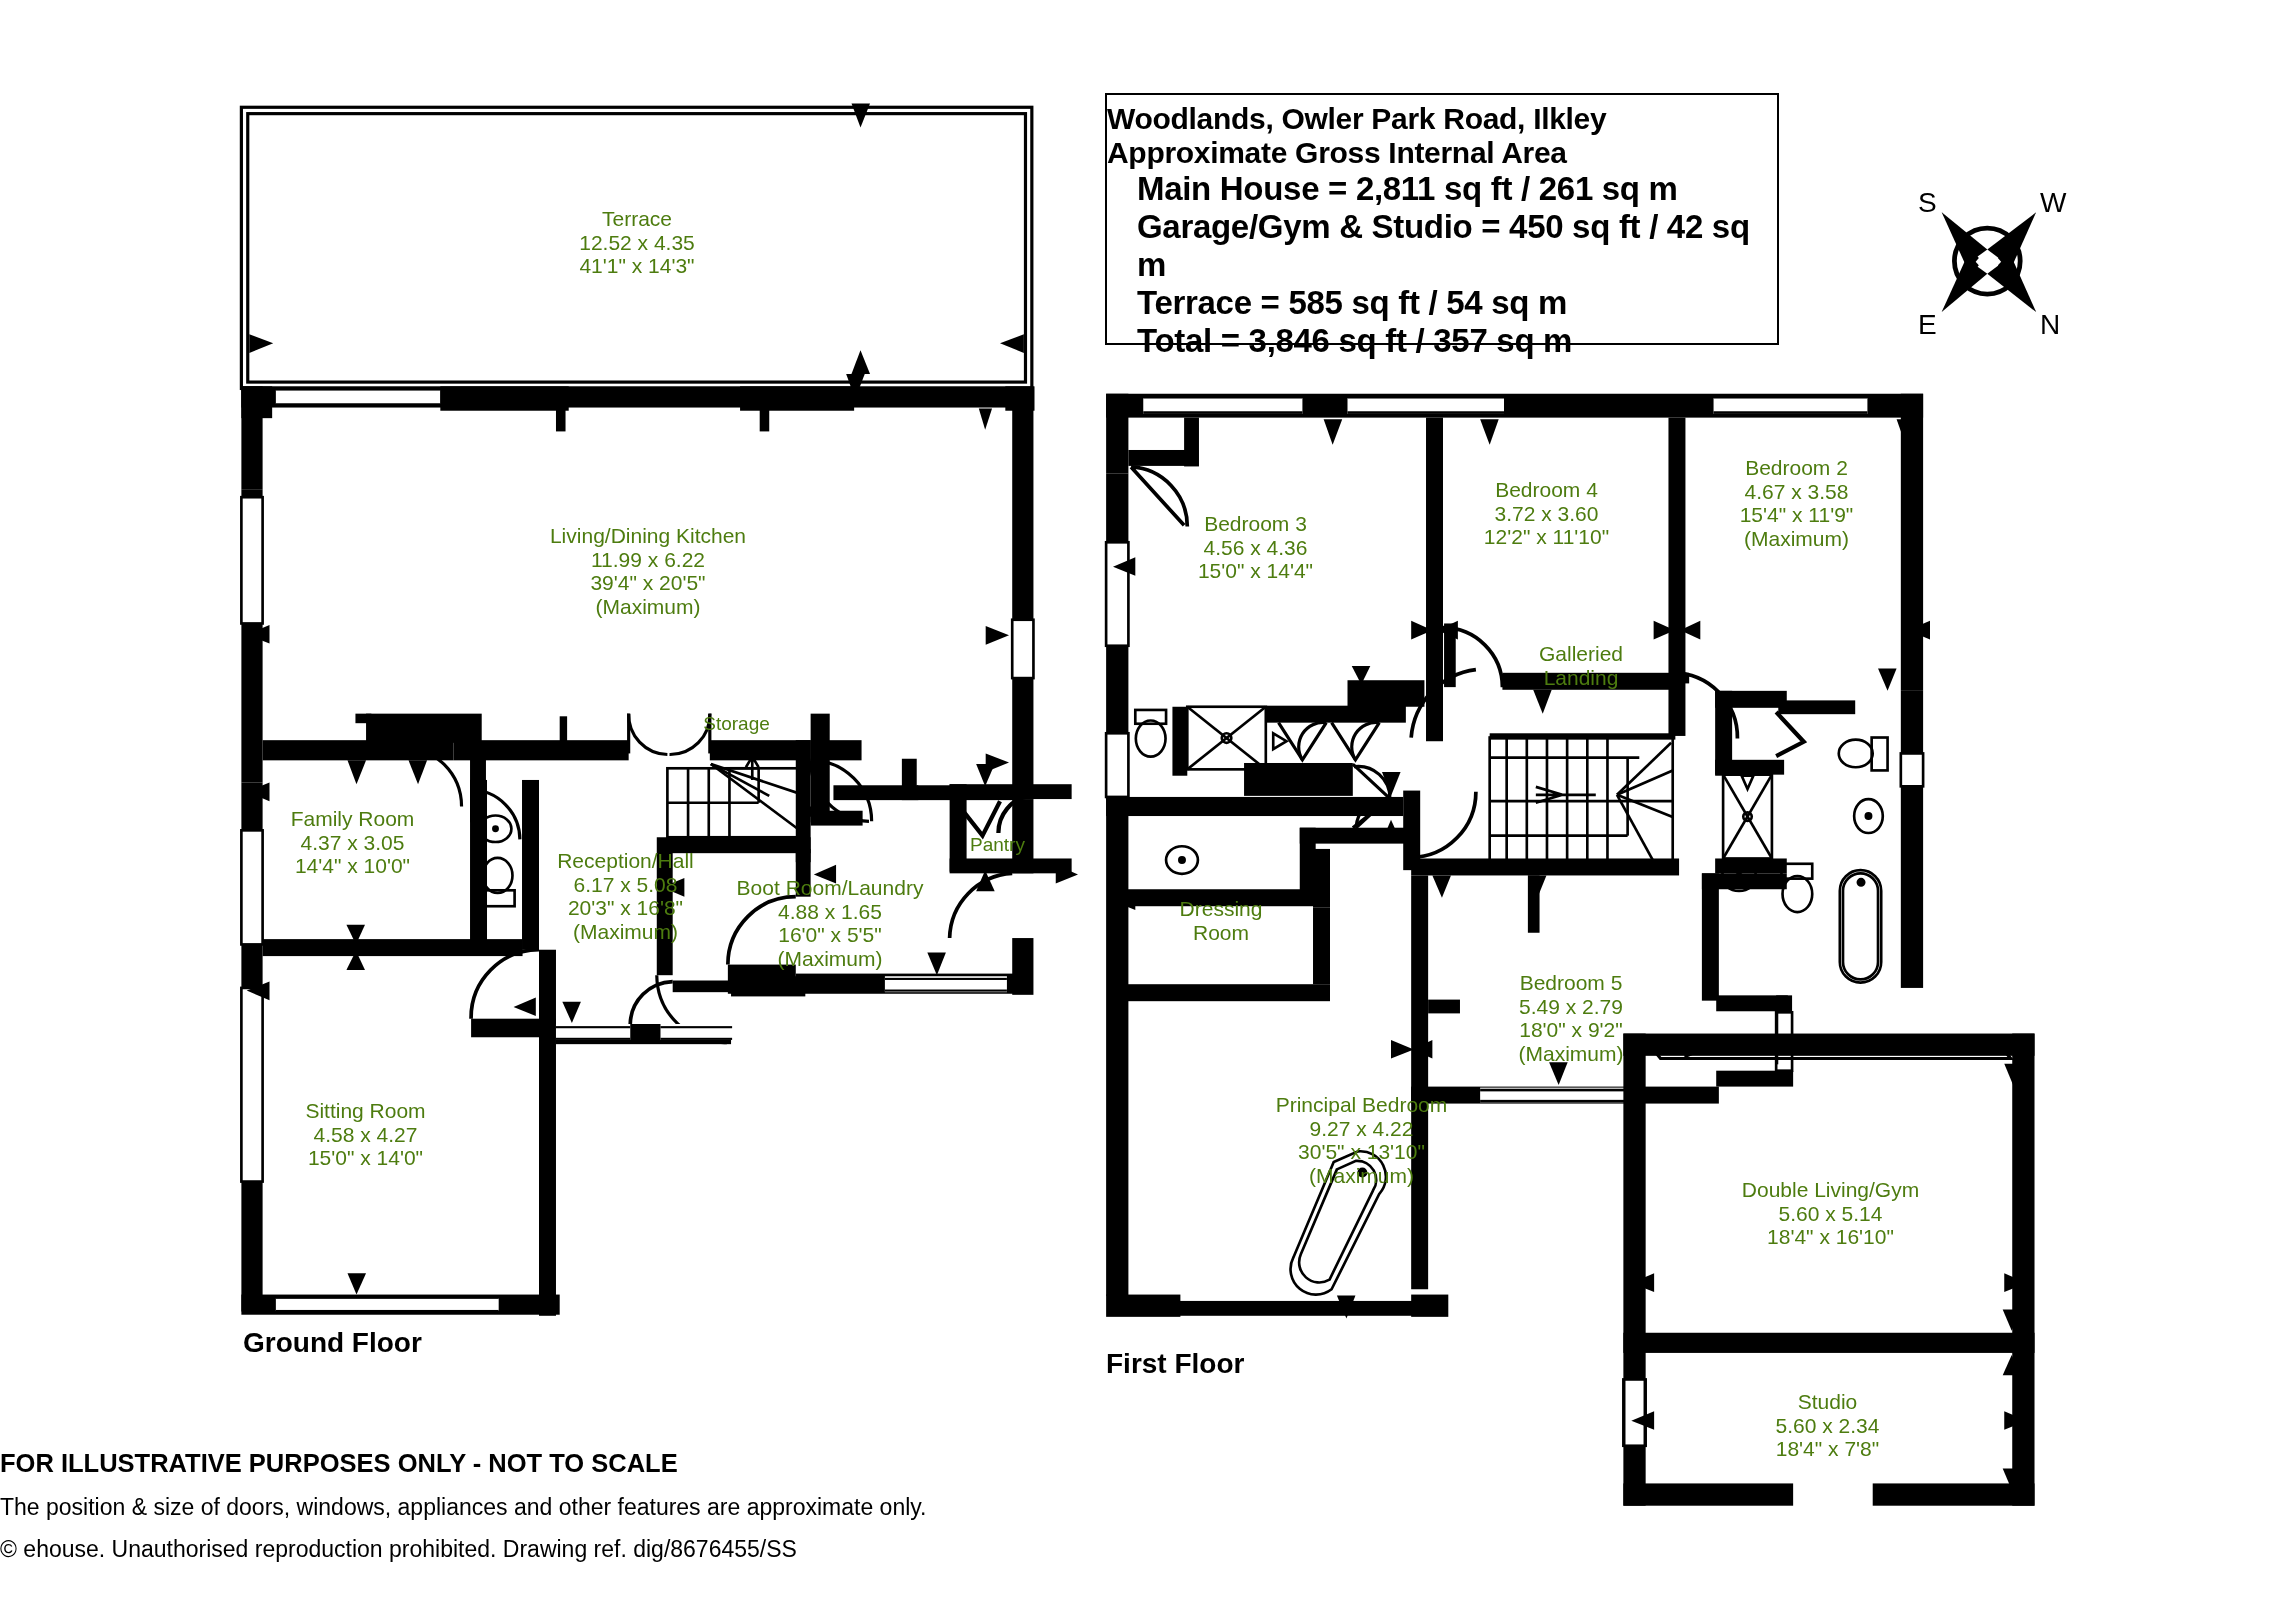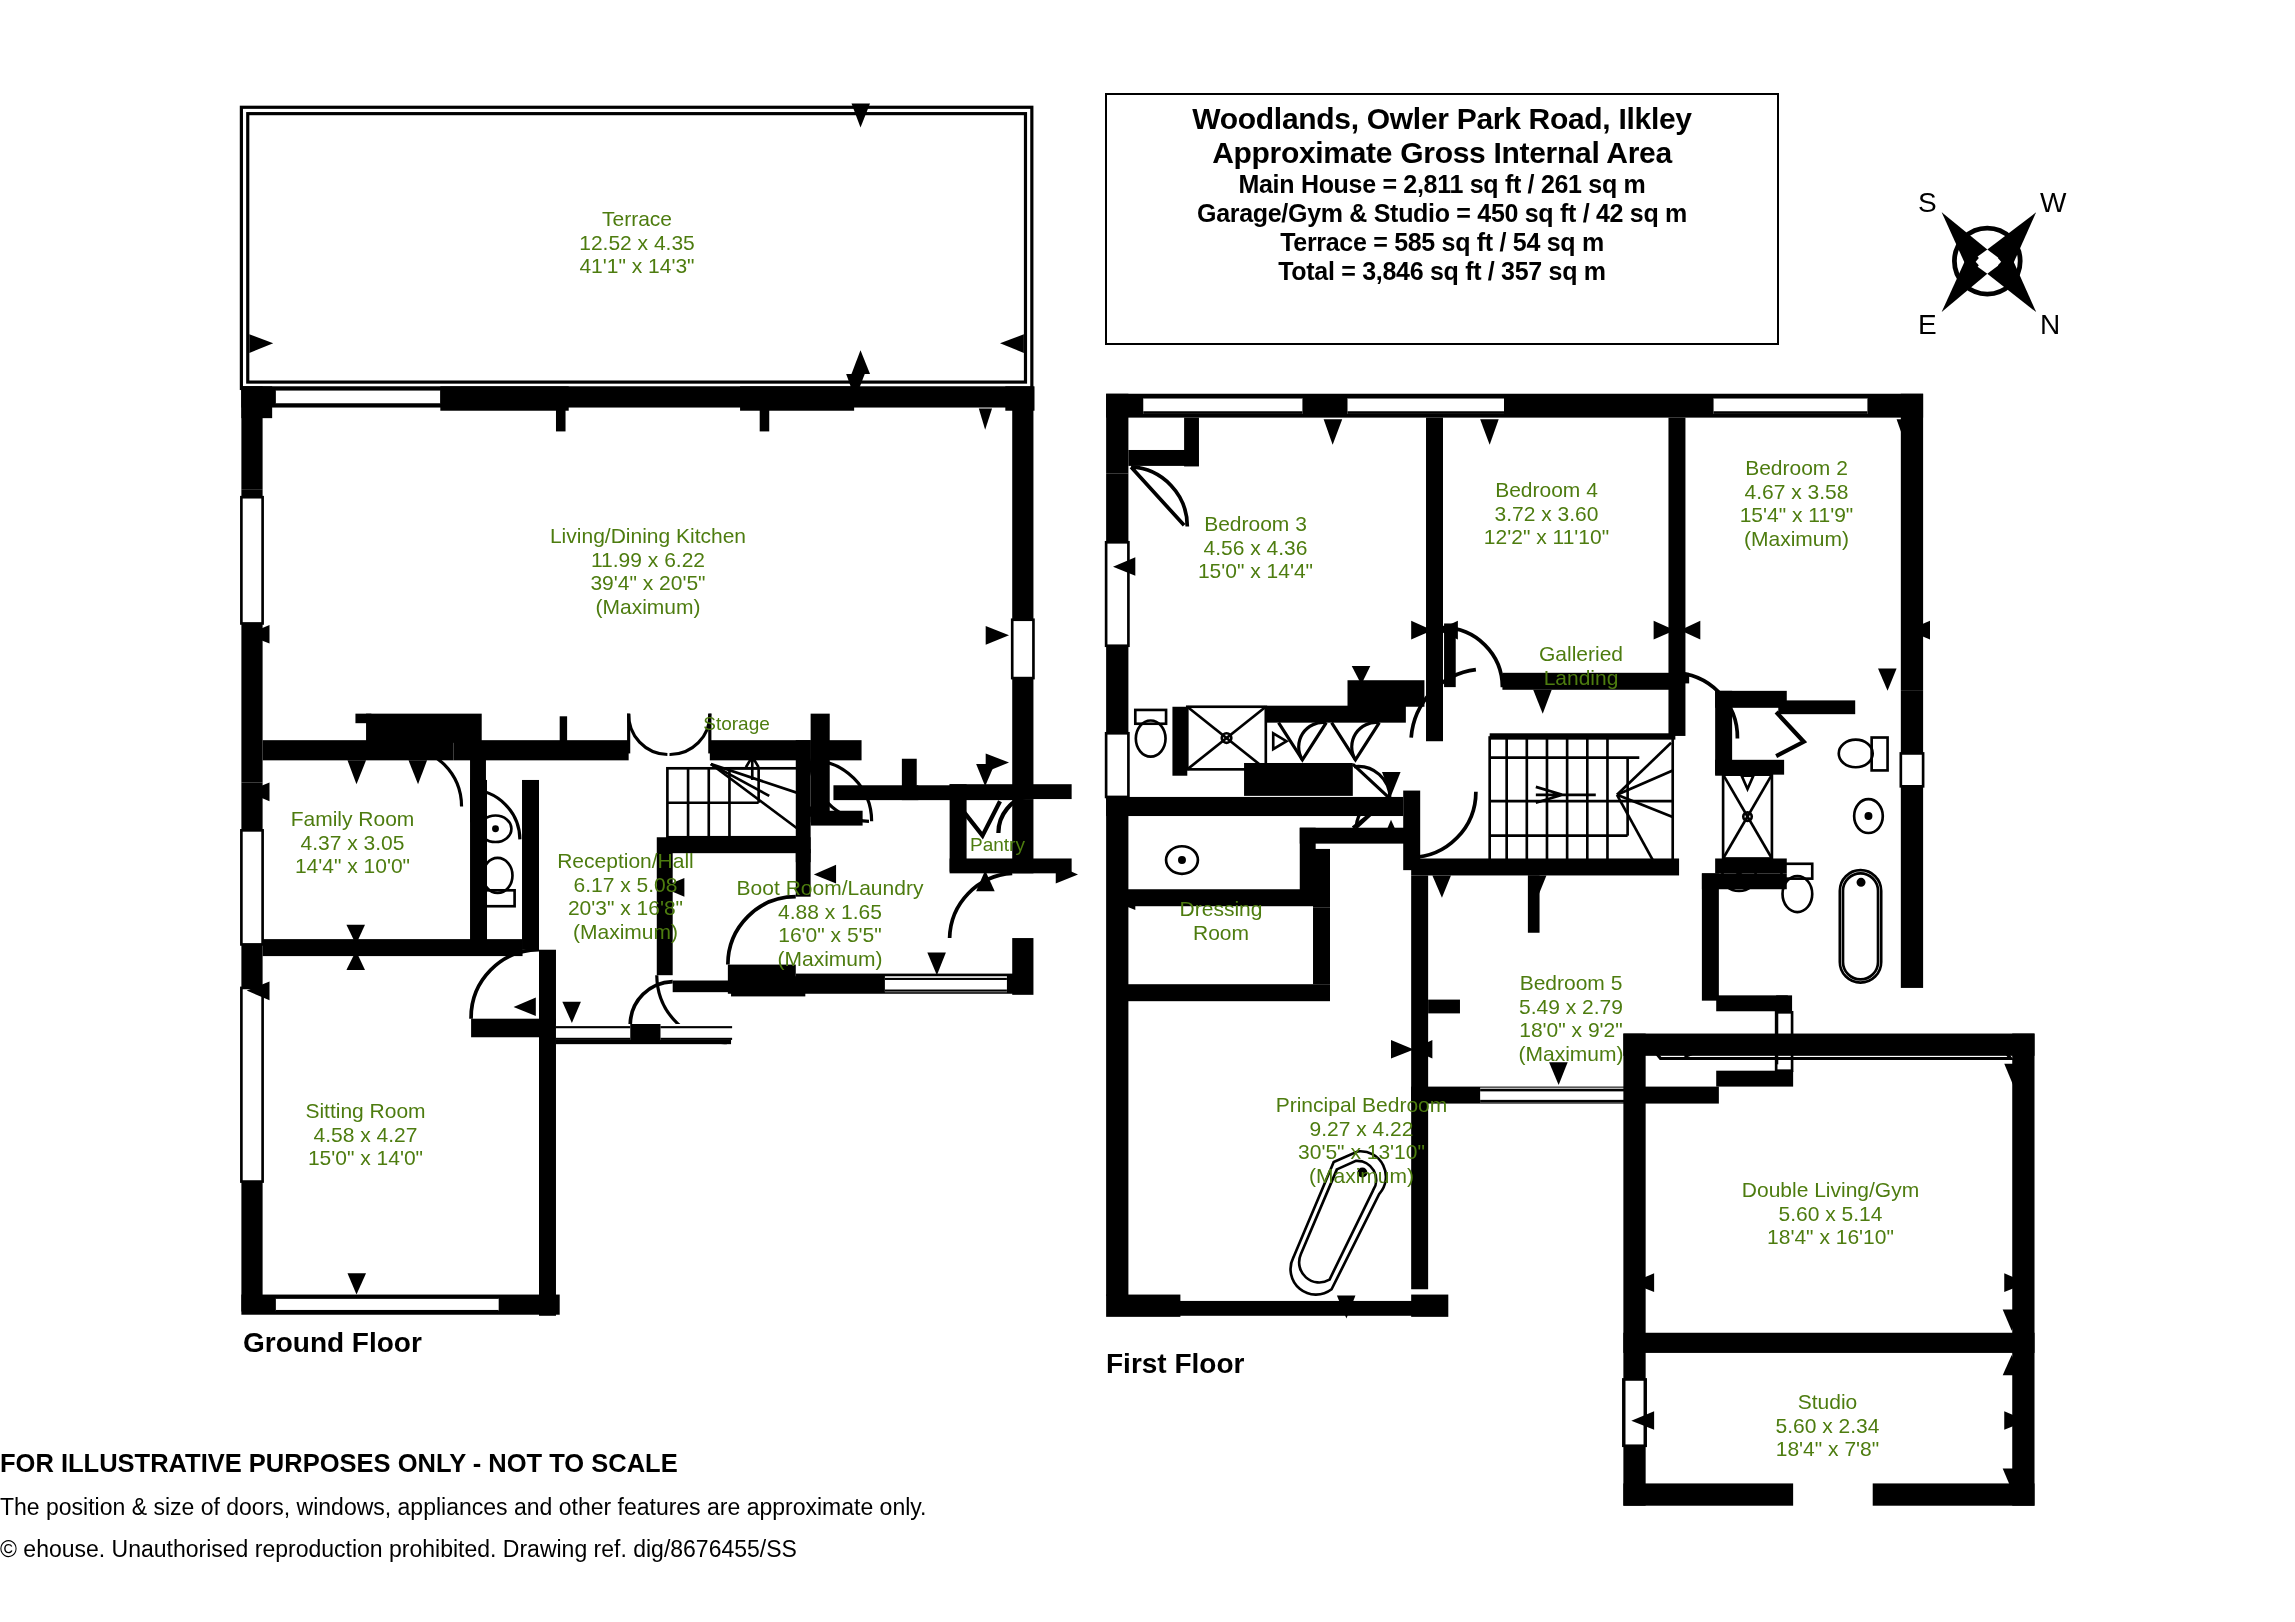--- a/index.html
+++ b/index.html
@@ -6,26 +6,26 @@
   body{width:2295px;height:1622px;position:relative;
        font-family:"Liberation Sans", sans-serif; color:#000;}
   #stage{position:absolute;left:0;top:0;width:2295px;height:1622px;overflow:hidden;}
   svg{position:absolute;left:0;top:0;}
   .lbl{position:absolute;text-align:center;line-height:1.13;white-space:nowrap;
        font-family:"Liberation Sans", sans-serif;font-size:21px;color:#4d7c0f;}
   .lbl div{display:block;}
   .floorname{position:absolute;font-weight:bold;font-size:28px;
              font-family:"Liberation Sans", sans-serif;white-space:nowrap;}
   .legendbox{position:absolute;border:2.7px solid #000;background:#fff;
-             text-align:center;box-sizing:border-box;}
+             text-align:left;box-sizing:border-box;}
   .legendbox div{font-weight:bold;font-family:"Liberation Sans", sans-serif;
                  letter-spacing:-0.3px;}
   .lg1{font-size:30px;padding-top:7.4px;}
   .lg2{font-size:30px;}
-  .lg3{font-size:25px;}
+  .lg3{font-size:33px;padding-left:30px;}
   .foot{position:absolute;width:100%;text-align:left;left:0;}
   .foot .f1{font-weight:bold;font-size:25.5px;letter-spacing:0px;}
   .foot .f2{font-size:23px;}
   .compassL{position:absolute;font-size:28px;font-family:"Liberation Sans", sans-serif;}
 </style>
 </head>
 <body>
 
 <div id="stage">
 

